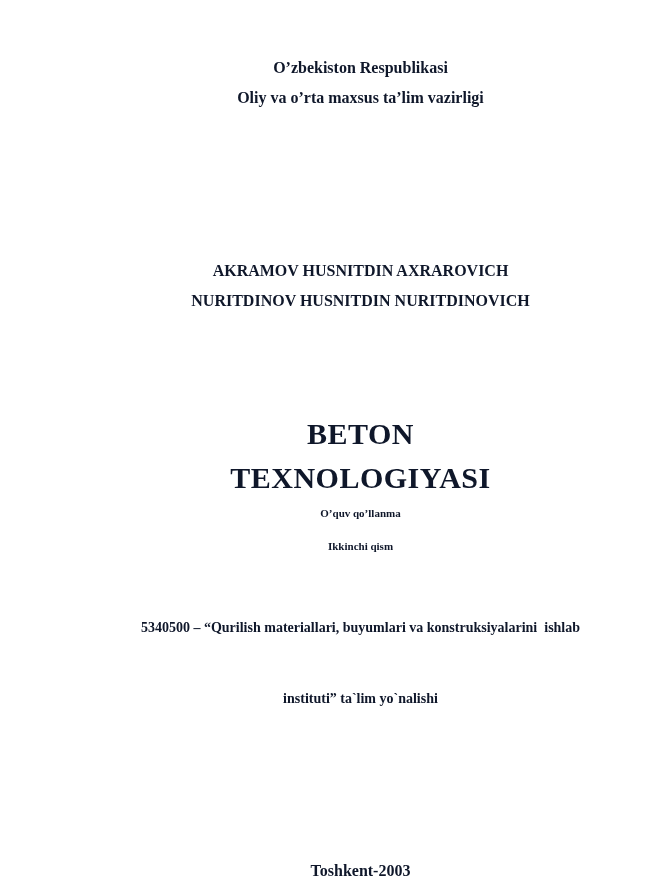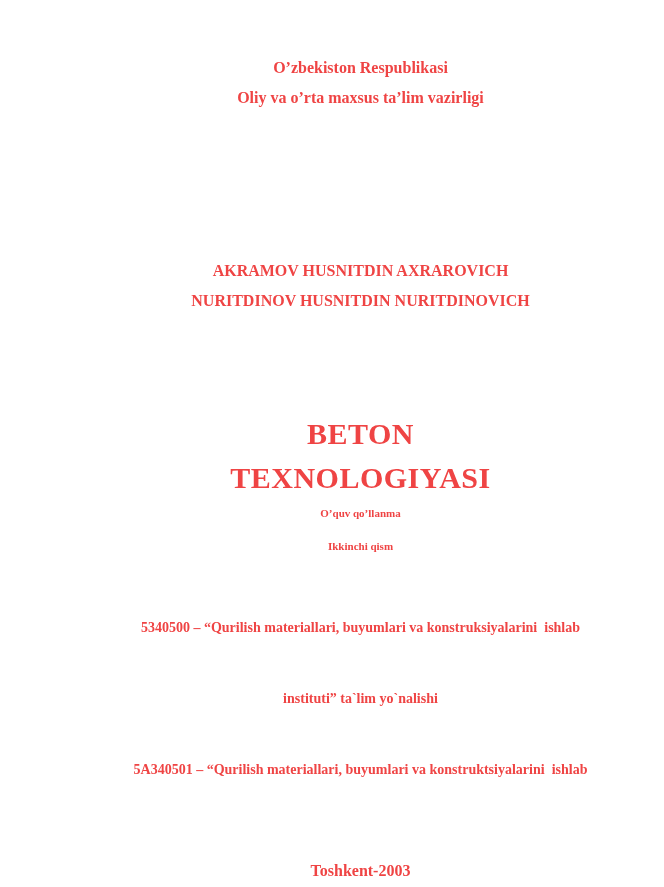--- a/index.html
+++ b/index.html
@@ -2,21 +2,21 @@
 <html><head>
 <meta charset="utf-8">
 <style>
   * { margin: 0; padding: 0; box-sizing: border-box; }
   html, body { background: #ffffff; }
   .page {
     position: relative;
     width: 664px;
     height: 887px;
     background: #ffffff;
-    color: #ef4444;
+    color: #0f172a;
     font-family: "Liberation Serif", "DejaVu Serif", serif;
     font-weight: 700;
     overflow: hidden;
   }
   .block {
     position: absolute;
     left: 85px;
     right: 28px;
     text-align: center;
     line-height: 1.3;
@@ -56,18 +56,17 @@
 
   <div class="block title-line top-title2">TEXNOLOGIYASI</div>
 
   <div class="block fs17 top-subtitle">O’quv qo’llanma</div>
 
   <div class="block fs17 top-edition">Ikkinchi qism</div>
 
   <div class="block top-programs">
     <div class="program-line">5340500 – “Qurilish materiallari, buyumlari va konstruksiyalarini  ishlab</div>
     <div class="program-line">instituti” ta`lim yo`nalishi</div>
-    <div class="program-line">5A340501 – “Qurilish materiallari, buyumlari va konstruktsiyalarini  ishlab</div>
   </div>
 
   <div class="block fs16 top-footer">Toshkent-2003</div>
 
 </div>
 
 </body></html>

